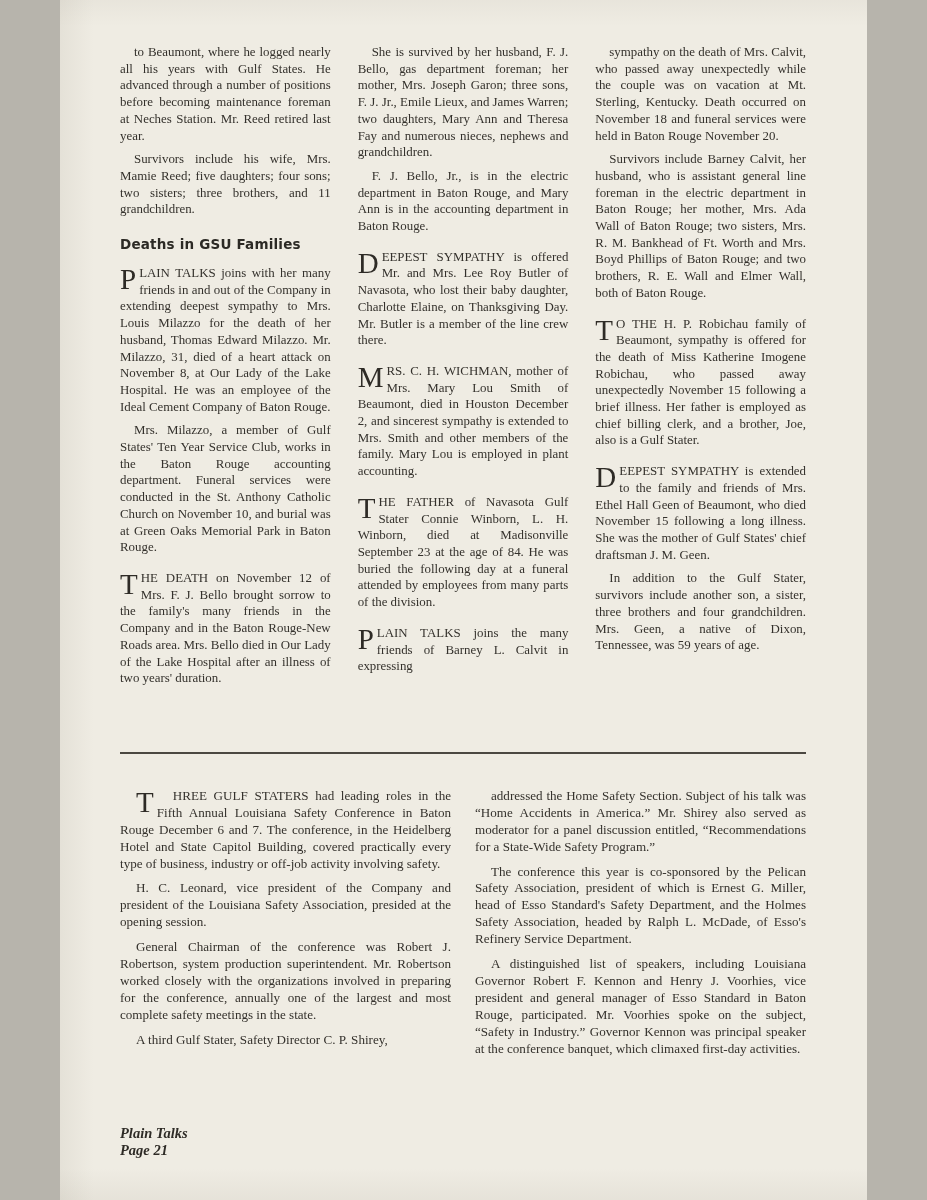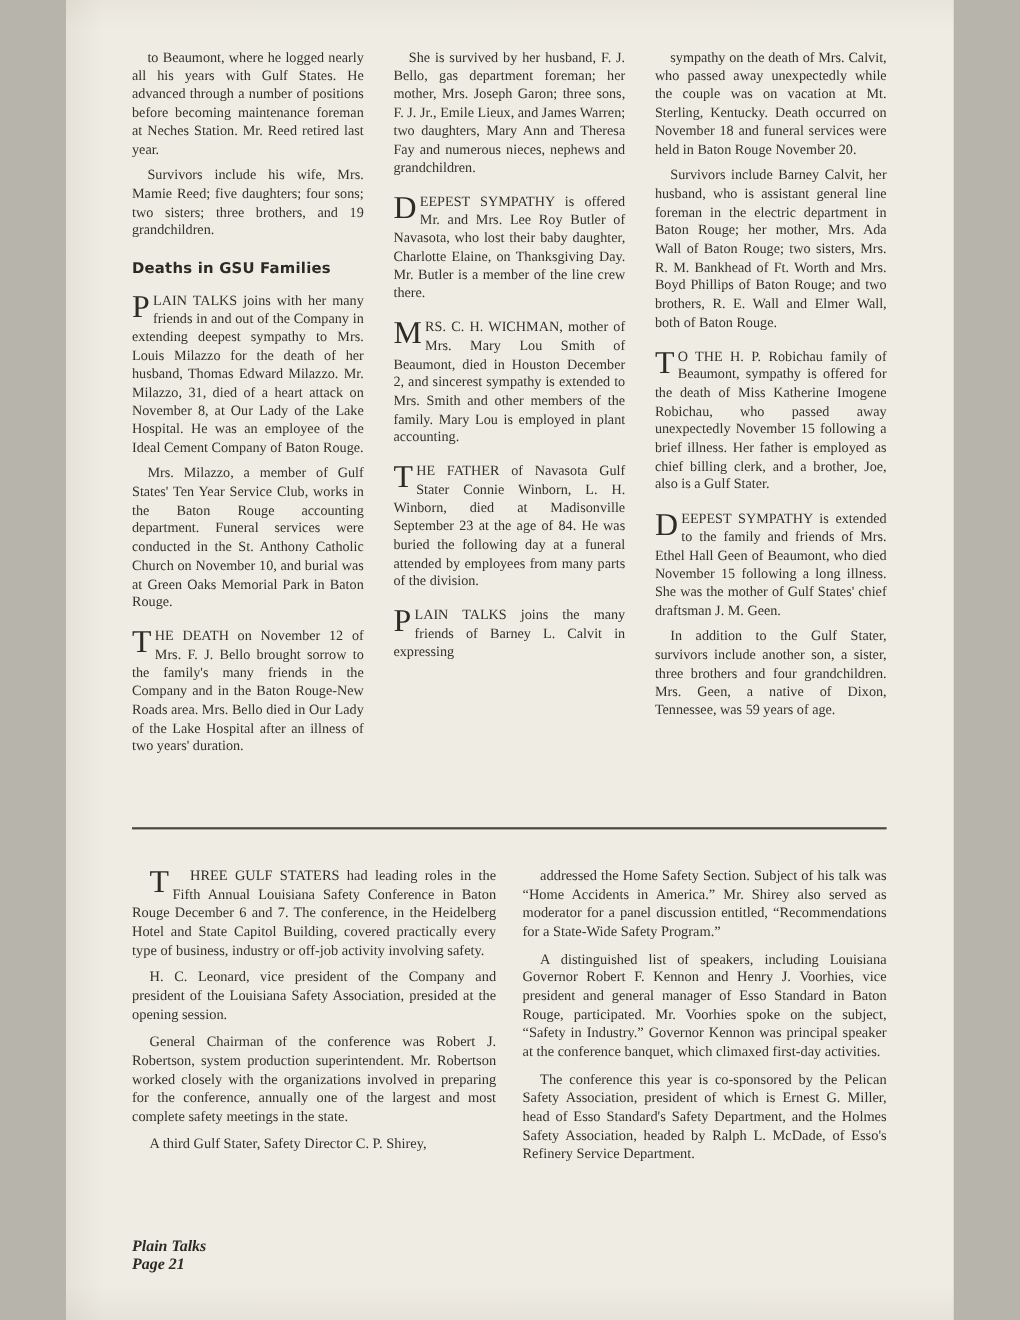--- a/index.html
+++ b/index.html
@@ -73,33 +73,34 @@
 </style>
 </head>
 <body>
 
 <div class="page">
 
   <section class="cols3">
 
     <div class="col">
       <p>to Beaumont, where he logged nearly all his years with Gulf States. He advanced through a number of positions before becoming maintenance foreman at Neches Station. Mr. Reed retired last year.</p>
-      <p>Survivors include his wife, Mrs. Mamie Reed; five daughters; four sons; two sisters; three brothers, and 19 grandchildren.</p>
+      <p>Survivors include his wife, Mrs. Mamie Reed; five daughters; four sons; two sisters; three brothers, and 11 grandchildren.</p>
       <h2 class="subhead">Deaths in GSU Families</h2>
       <p class="dc">
         <span class="dropcap">P</span><span>LAIN TALKS joins with her many friends in and out of the Company in extending deepest sympathy to Mrs. Louis Milazzo for the death of her husband, Thomas Edward Milazzo. Mr. Milazzo, 31, died of a heart attack on November 8, at Our Lady of the Lake Hospital. He was an employee of the Ideal Cement Company of Baton Rouge.</span>
       </p>
       <p>Mrs. Milazzo, a member of Gulf States' Ten Year Service Club, works in the Baton Rouge accounting department. Funeral services were conducted in the St. Anthony Catholic Church on November 10, and burial was at Green Oaks Memorial Park in Baton Rouge.</p>
       <p class="dc entry">
         <span class="dropcap">T</span><span>HE DEATH on November 12 of Mrs. F. J. Bello brought sorrow to the family's many friends in the Company and in the Baton Rouge-New Roads area. Mrs. Bello died in Our Lady of the Lake Hospital after an illness of two years' duration.</span>
       </p>
     </div>
 
     <div class="col">
       <p>She is survived by her husband, F. J. Bello, gas department foreman; her mother, Mrs. Joseph Garon; three sons, F. J. Jr., Emile Lieux, and James Warren; two daughters, Mary Ann and Theresa Fay and numerous nieces, nephews and grandchildren.</p>
+      <p>F. J. Bello, Jr., is in the electric department in Baton Rouge, and Mary Ann is in the accounting department in Baton Rouge.</p>
       <p class="dc entry">
         <span class="dropcap">D</span><span>EEPEST SYMPATHY is offered Mr. and Mrs. Lee Roy Butler of Navasota, who lost their baby daughter, Charlotte Elaine, on Thanksgiving Day. Mr. Butler is a member of the line crew there.</span>
       </p>
       <p class="dc entry">
         <span class="dropcap">M</span><span>RS. C. H. WICHMAN, mother of Mrs. Mary Lou Smith of Beaumont, died in Houston December 2, and sincerest sympathy is extended to Mrs. Smith and other members of the family. Mary Lou is employed in plant accounting.</span>
       </p>
       <p class="dc entry">
         <span class="dropcap">T</span><span>HE FATHER of Navasota Gulf Stater Connie Winborn, L. H. Winborn, died at Madisonville September 23 at the age of 84. He was buried the following day at a funeral attended by employees from many parts of the division.</span>
       </p>
       <p class="dc entry">
@@ -130,22 +131,22 @@
       <p class="dc">
         <span class="dropcap">T</span><span>HREE GULF STATERS had leading roles in the Fifth Annual Louisiana Safety Conference in Baton Rouge December 6 and 7. The conference, in the Heidelberg Hotel and State Capitol Building, covered practically every type of business, industry or off-job activity involving safety.</span>
       </p>
       <p>H. C. Leonard, vice president of the Company and president of the Louisiana Safety Association, presided at the opening session.</p>
       <p>General Chairman of the conference was Robert J. Robertson, system production superintendent. Mr. Robertson worked closely with the organizations involved in preparing for the conference, annually one of the largest and most complete safety meetings in the state.</p>
       <p>A third Gulf Stater, Safety Director C. P. Shirey,</p>
     </div>
 
     <div class="col">
       <p>addressed the Home Safety Section. Subject of his talk was “Home Accidents in America.” Mr. Shirey also served as moderator for a panel discussion entitled, “Recommendations for a State-Wide Safety Program.”</p>
+      <p>The conference this year is co-sponsored by the Pelican Safety Association, president of which is Ernest G. Miller, head of Esso Standard's Safety Department, and the Holmes Safety Association, headed by Ralph L. McDade, of Esso's Refinery Service Department.</p>
       <p>A distinguished list of speakers, including Louisiana Governor Robert F. Kennon and Henry J. Voorhies, vice president and general manager of Esso Standard in Baton Rouge, participated. Mr. Voorhies spoke on the subject, “Safety in Industry.” Governor Kennon was principal speaker at the conference banquet, which climaxed first-day activities.</p>
-      <p>The conference this year is co-sponsored by the Pelican Safety Association, president of which is Ernest G. Miller, head of Esso Standard's Safety Department, and the Holmes Safety Association, headed by Ralph L. McDade, of Esso's Refinery Service Department.</p>
     </div>
 
   </section>
 
   <div class="footer">
     <span>Plain Talks</span>
     <span>Page 21</span>
   </div>
 
 </div>

